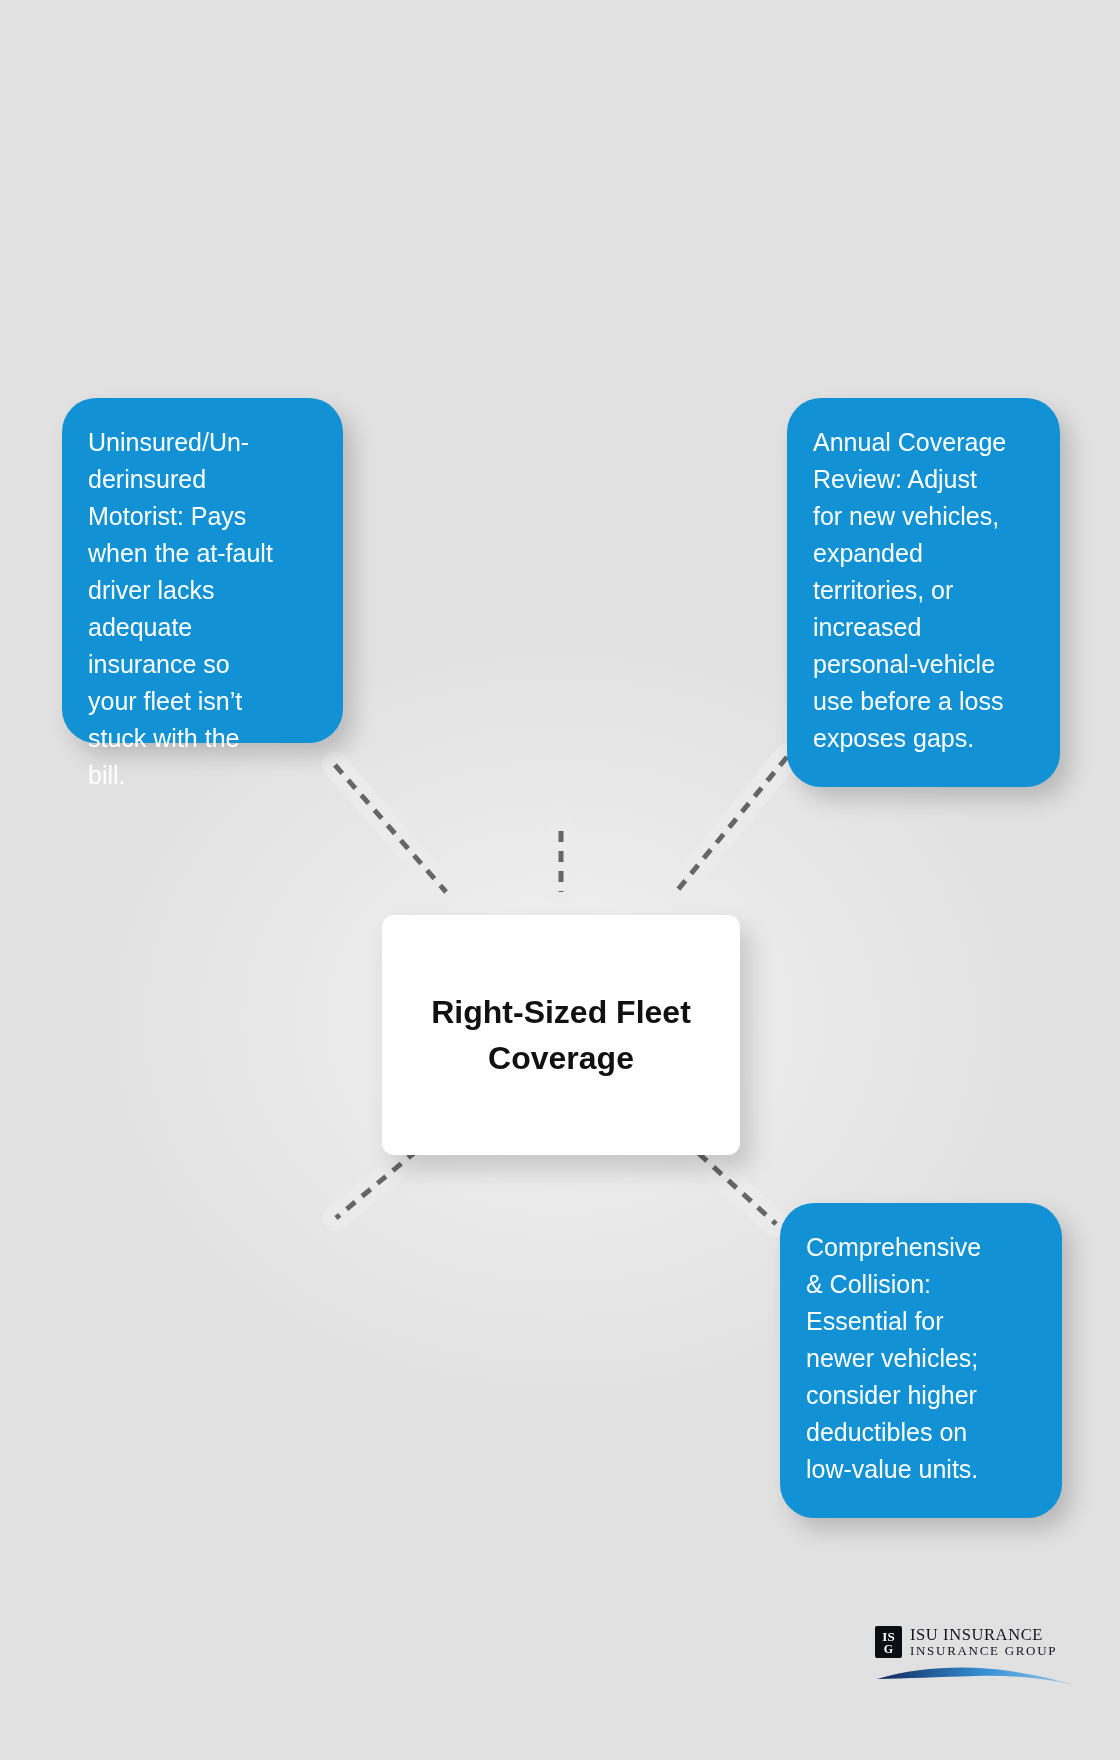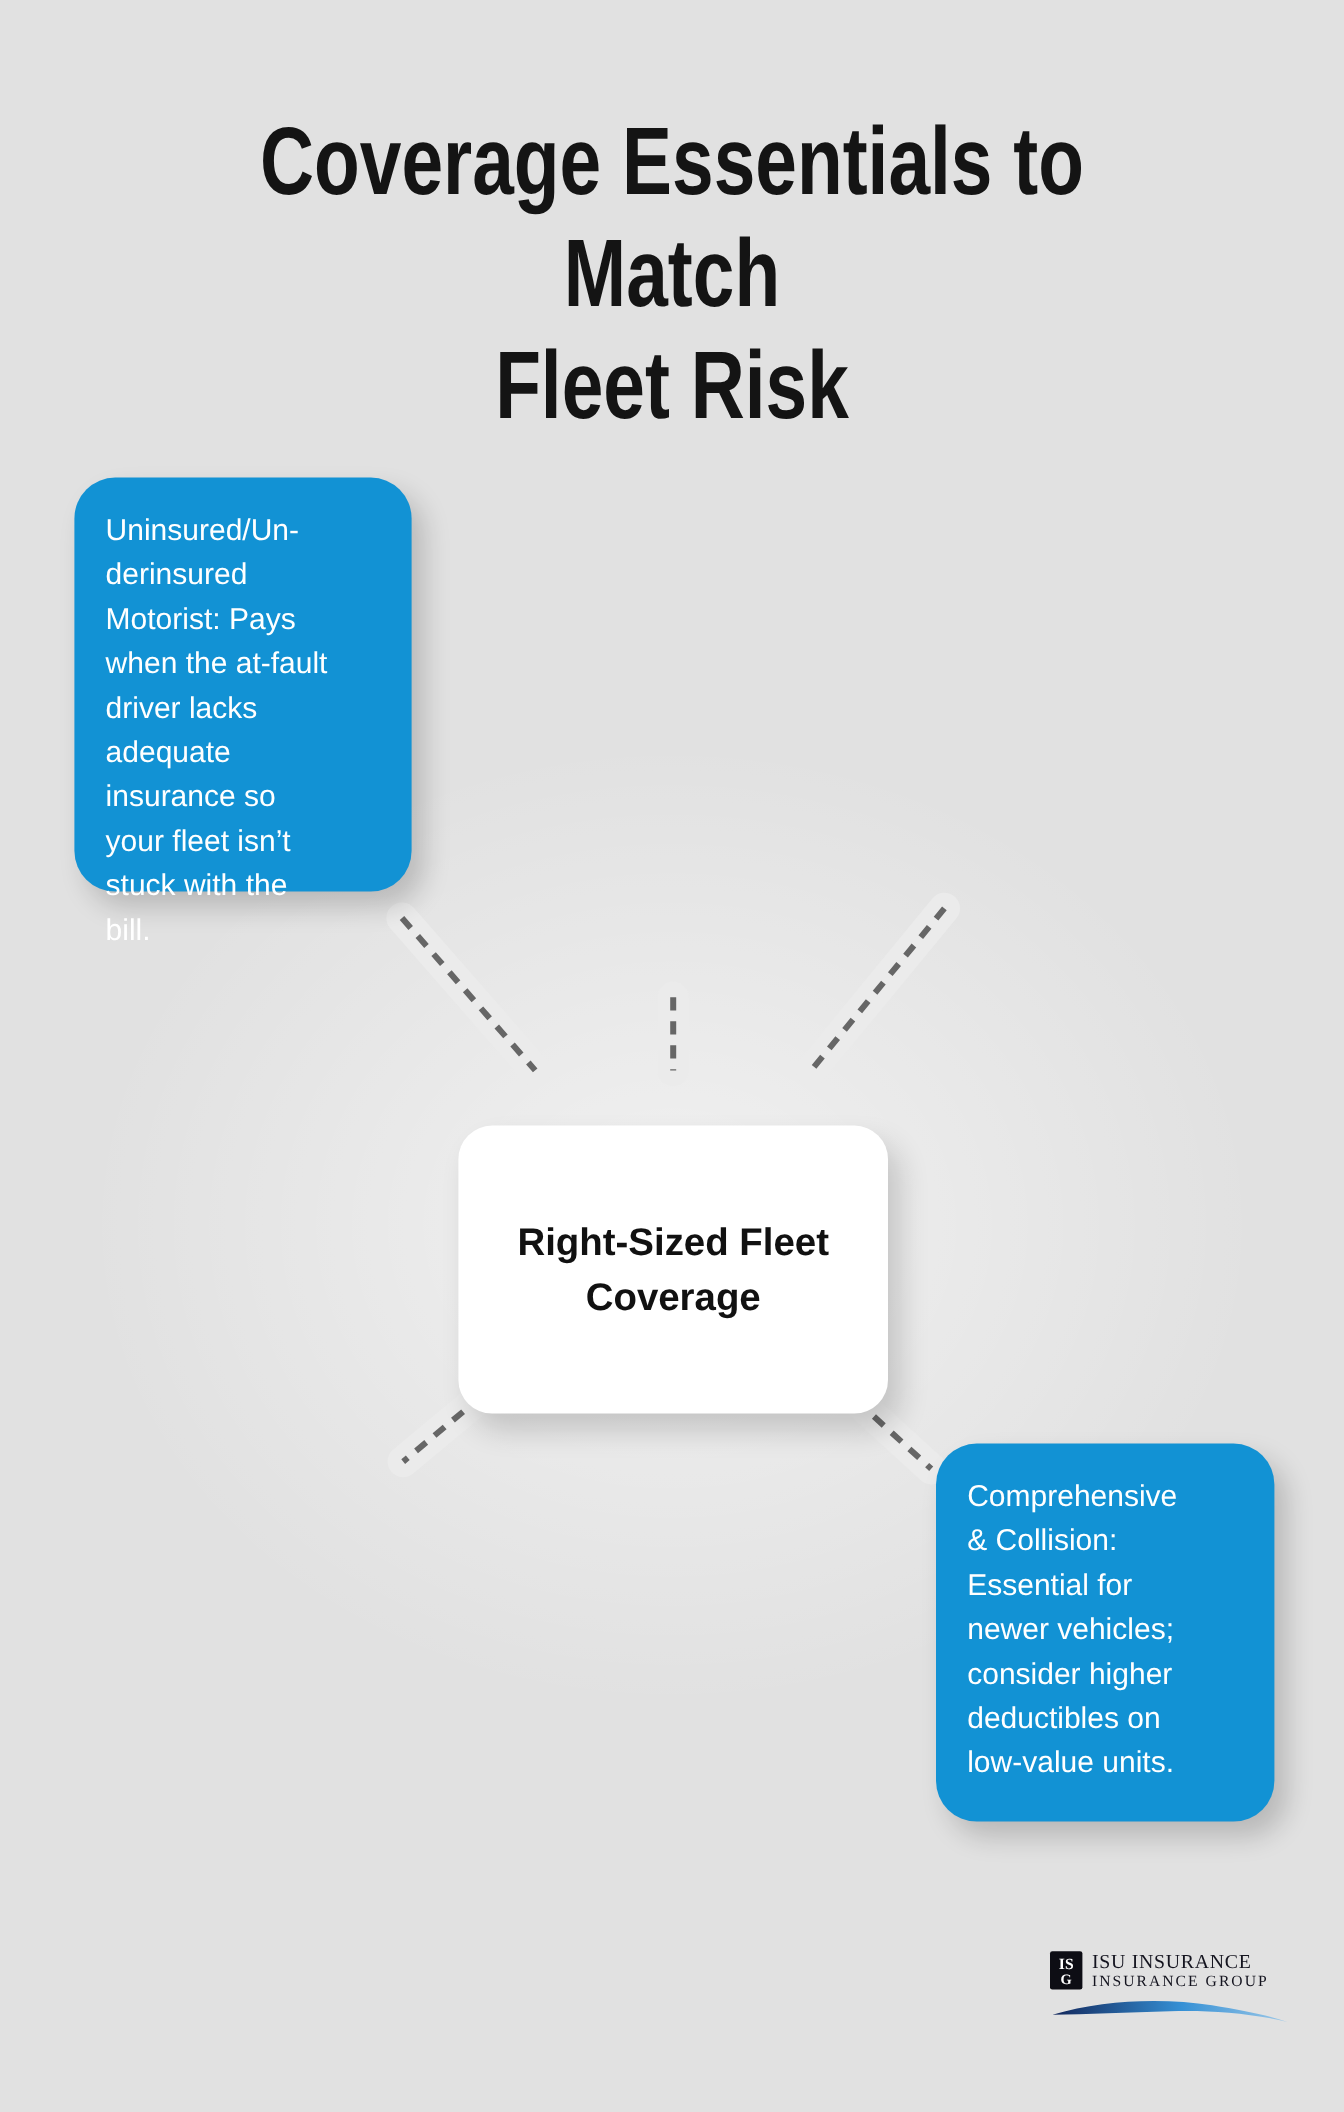--- a/index.html
+++ b/index.html
@@ -59,23 +59,23 @@
     box-sizing:border-box;
     padding:26px 26px;
   }
   .card .card-text{
     font-size:25px;
     line-height:37px;
     white-space:pre-line;
   }
   .center-node{
     position:absolute;
-    left:382px;top:938px;width:358px;height:240px;
+    left:382px;top:915px;width:358px;height:240px;
     background:var(--center-bg);
-    border-radius:28px;
+    border-radius:12px;
     box-shadow:10px 14px 24px rgba(0,0,0,.16);
     display:flex;align-items:center;justify-content:center;
   }
   .center-label{
     color:var(--center-text);
     font-weight:700;
     font-size:32px;
     line-height:46px;
     text-align:center;
     white-space:pre-line;
@@ -107,24 +107,20 @@
   .logo-lines{color:var(--logo-text);font-family:"Liberation Serif",serif;}
   .logo-line1{font-size:16.5px;letter-spacing:.6px;line-height:17px;}
   .logo-line2{font-size:13px;letter-spacing:1.7px;line-height:15px;}
   .logo-swoosh{display:block;margin-top:5px;}
 </style>
 </head>
 <body>
 
 <div class="canvas">
 
-  <div class="title">
-    <span class="title-inner">Coverage Essentials to Match
-Fleet Risk</span>
-  </div>
 
   <svg class="connectors" width="1120" height="1760" viewBox="0 0 1120 1760">
     <g>
       <line class="underlay" x1="335" y1="765" x2="446" y2="892"></line>
       <line class="underlay" x1="561" y1="831" x2="561" y2="892"></line>
       <line class="underlay" x1="787" y1="757" x2="676" y2="892"></line>
       <line class="underlay" x1="432" y1="1138" x2="336" y2="1218"></line>
       <line class="underlay" x1="684" y1="1140" x2="776" y2="1224"></line>
     </g>
     <g>
@@ -143,20 +139,31 @@
 when the at-fault
 driver lacks
 adequate
 insurance so
 your fleet isn’t
 stuck with the
 bill.</div>
   </div>
 
 
+  <div class="card card-3">
+    <div class="card-text">Annual Coverage
+Review: Adjust
+for new vehicles,
+expanded
+territories, or
+increased
+personal-vehicle
+use before a loss
+exposes gaps.</div>
+  </div>
 
   <div class="center-node">
     <div class="center-label">Right-Sized Fleet
 Coverage</div>
   </div>
 
 
   <div class="card card-5">
     <div class="card-text">Comprehensive
 &amp; Collision:

